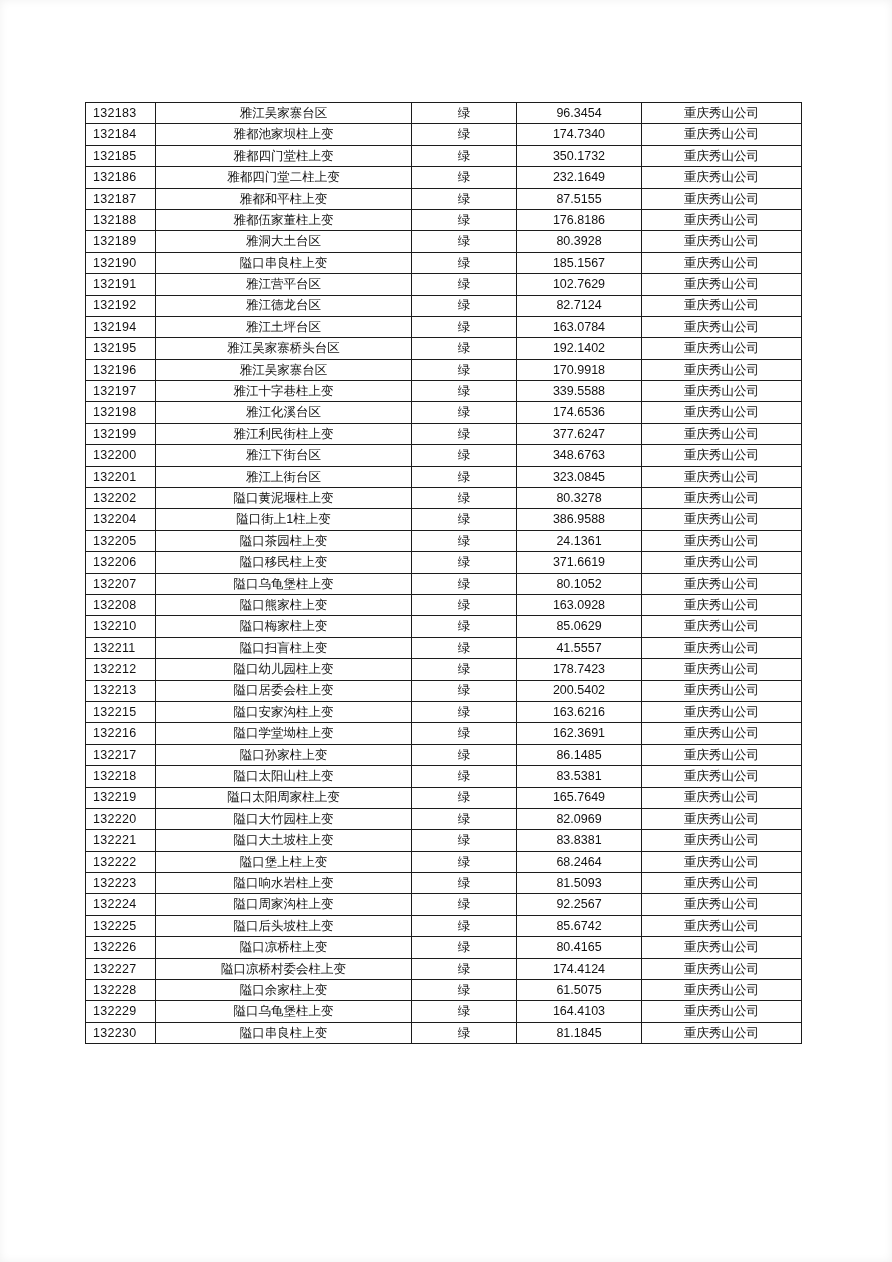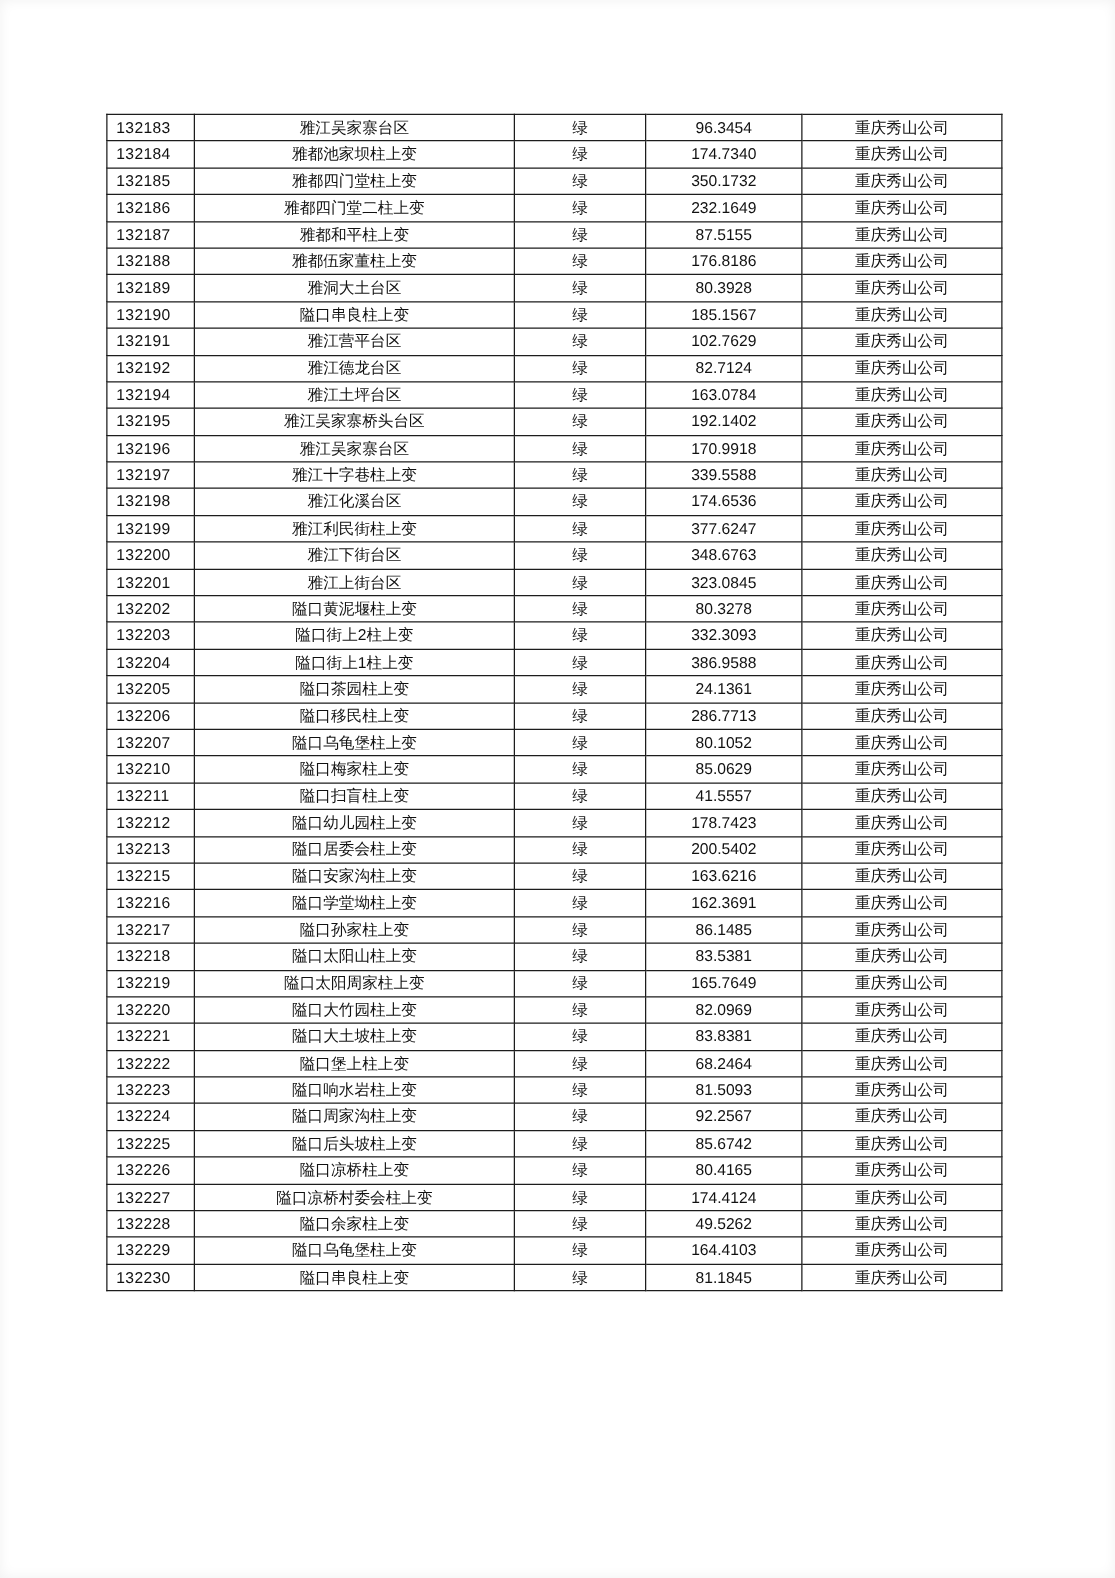--- a/index.html
+++ b/index.html
@@ -10,21 +10,21 @@
     width: 892px;
     height: 1262px;
     background: #ffffff;
     position: relative;
     font-family: "Liberation Sans", "DejaVu Sans", sans-serif;
     box-shadow: inset 0 0 10px rgba(0,0,0,0.06);
   }
   .doc-table {
     position: absolute;
     left: 85px;
-    top: 91px;
+    top: 102px;
     width: 716px;
     border-collapse: collapse;
     table-layout: fixed;
   }
   .doc-table td {
     border: 1px solid #1c1c1c;
     height: 20.4px;
     font-size: 12.5px;
     line-height: 1;
     color: #111111;
@@ -179,55 +179,55 @@
         <td>重庆秀山公司</td>
       </tr>
       <tr>
         <td class="col-id">132202</td>
         <td>隘口黄泥堰柱上变</td>
         <td>绿</td>
         <td>80.3278</td>
         <td>重庆秀山公司</td>
       </tr>
       <tr>
-        <td class="col-id">132203</td>
-        <td>隘口街上2柱上变</td>
-        <td>绿</td>
-        <td>332.3093</td>
-        <td>重庆秀山公司</td>
-      </tr>
-      <tr>
         <td class="col-id">132204</td>
         <td>隘口街上1柱上变</td>
         <td>绿</td>
         <td>386.9588</td>
         <td>重庆秀山公司</td>
       </tr>
       <tr>
         <td class="col-id">132205</td>
         <td>隘口茶园柱上变</td>
         <td>绿</td>
         <td>24.1361</td>
         <td>重庆秀山公司</td>
       </tr>
       <tr>
         <td class="col-id">132206</td>
         <td>隘口移民柱上变</td>
         <td>绿</td>
-        <td>286.7713</td>
+        <td>371.6619</td>
         <td>重庆秀山公司</td>
       </tr>
       <tr>
         <td class="col-id">132207</td>
         <td>隘口乌龟堡柱上变</td>
         <td>绿</td>
         <td>80.1052</td>
         <td>重庆秀山公司</td>
       </tr>
       <tr>
+        <td class="col-id">132208</td>
+        <td>隘口熊家柱上变</td>
+        <td>绿</td>
+        <td>163.0928</td>
+        <td>重庆秀山公司</td>
+      </tr>
+      <tr>
         <td class="col-id">132210</td>
         <td>隘口梅家柱上变</td>
         <td>绿</td>
         <td>85.0629</td>
         <td>重庆秀山公司</td>
       </tr>
       <tr>
         <td class="col-id">132211</td>
         <td>隘口扫盲柱上变</td>
         <td>绿</td>
@@ -336,21 +336,21 @@
         <td class="col-id">132227</td>
         <td>隘口凉桥村委会柱上变</td>
         <td>绿</td>
         <td>174.4124</td>
         <td>重庆秀山公司</td>
       </tr>
       <tr>
         <td class="col-id">132228</td>
         <td>隘口余家柱上变</td>
         <td>绿</td>
-        <td>49.5262</td>
+        <td>61.5075</td>
         <td>重庆秀山公司</td>
       </tr>
       <tr>
         <td class="col-id">132229</td>
         <td>隘口乌龟堡柱上变</td>
         <td>绿</td>
         <td>164.4103</td>
         <td>重庆秀山公司</td>
       </tr>
       <tr>

